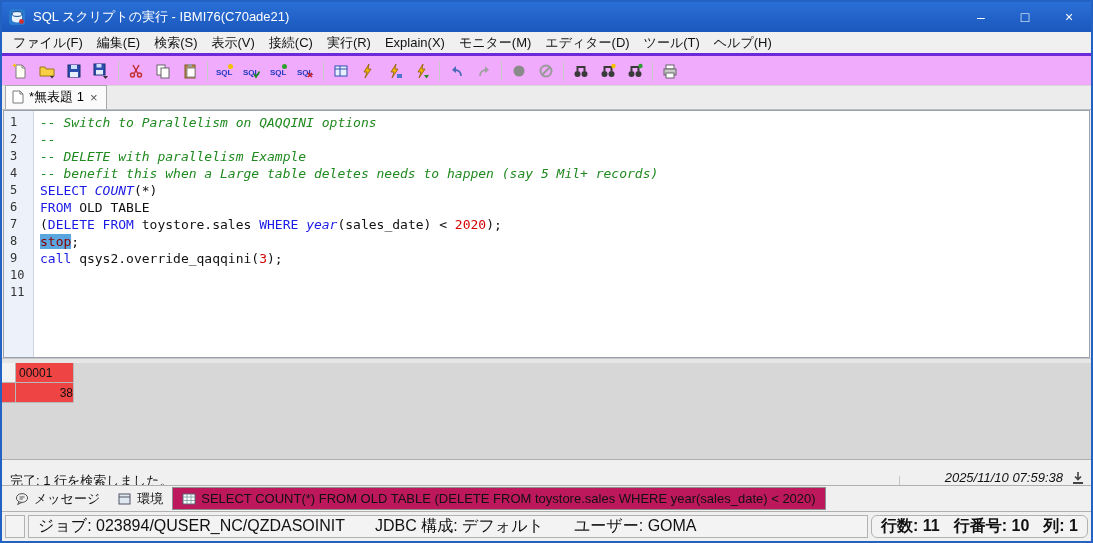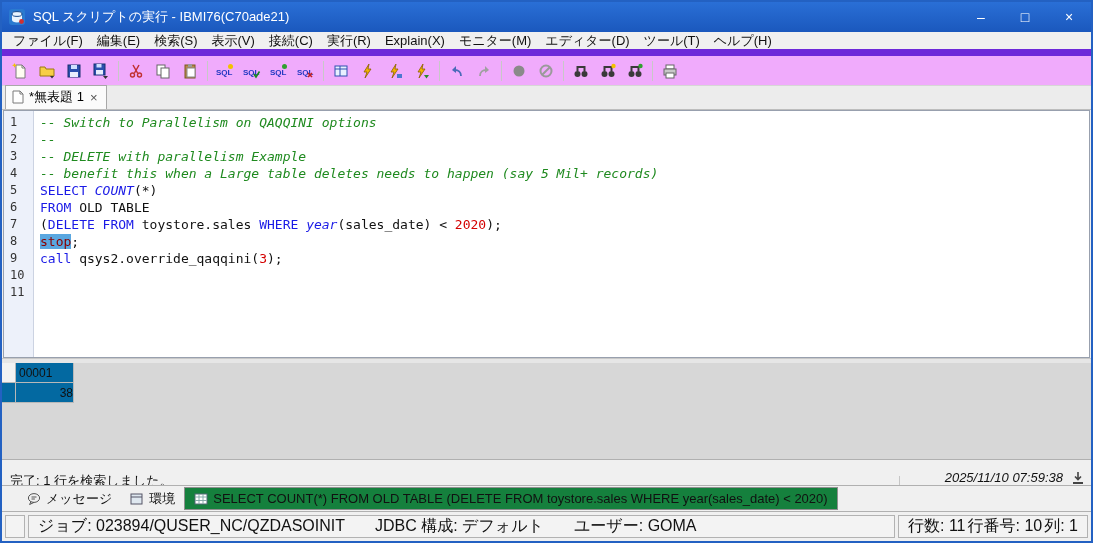--- a/index.html
+++ b/index.html
@@ -6,21 +6,21 @@
   html,body { width:1093px; height:543px; font-family:"Liberation Sans", sans-serif; background:#fff; }
   .window { width:1093px; height:543px; border:2px solid #2361c2; display:flex; flex-direction:column; background:#f0f0f0; overflow:hidden; }
 
   
   .titlebar { height:30px; background:linear-gradient(#2a6fd6,#1b58bd); display:flex; align-items:center; color:#fff; flex:0 0 auto; }
   .titlebar .app-icon { margin:0 7px 0 6px; display:flex; }
   .titlebar .title { font-size:13px; flex:1; white-space:nowrap; overflow:hidden; }
   .win-btn { width:44px; height:30px; display:flex; align-items:center; justify-content:center; font-size:14px; color:#fff; cursor:default; }
 
   
-  .menubar { height:24px; background:#f0f0f0; display:flex; align-items:center; font-size:13px; padding-left:4px; border-bottom:7px solid #6d28d9; flex:0 0 auto; }
+  .menubar { height:24px; background:#f0f0f0; display:flex; align-items:center; font-size:13px; padding-left:4px; border-bottom:3px solid #6d28d9; flex:0 0 auto; }
   .menu-item { padding:2px 7px; color:#111; white-space:nowrap; }
 
   
   .toolbar { height:30px; display:flex; align-items:center; padding-left:5px; gap:1px; background:#f0abfc; border-bottom:1px solid #d6d6d6; flex:0 0 auto; }
   .tb { width:26px; height:24px; display:flex; align-items:center; justify-content:center; background:transparent; border:none; }
   .sep { width:1px; height:20px; background:#c8c8c8; margin:0 3px; }
 
   
   .tabstrip { height:24px; background:#ececec; display:flex; align-items:flex-end; padding-left:3px; border-bottom:1px solid #bdbdbd; flex:0 0 auto; }
   .etab { background:#fbfbfb; border:1px solid #a8a8a8; border-bottom:none; padding:2px 7px 3px 6px; display:flex; align-items:center; gap:5px; font-size:13px; }
@@ -38,40 +38,40 @@
   .seg-str { color:#cc2a00; }
   .seg-fn  { color:#1a1ae6; font-style:italic; }
   .seg-pl  { color:#111; }
   .seg-sel { color:#8a0000; background:#5aa7e0; }
 
   .splitter { height:5px; background:#e6e6e6; border-top:1px solid #c8c8c8; flex:0 0 auto; }
 
   
   .results { height:96px; background:#d7d7d7; flex:0 0 auto; overflow:hidden; }
   .grid { display:grid; grid-template-columns:14px 58px; grid-auto-rows:20px; width:73px; }
-  .gcell { border-right:1px solid #b8b8b8; border-bottom:1px solid #b8b8b8; background:#0369a1; font-size:12px; color:#111; display:flex; align-items:center; }
+  .gcell { border-right:1px solid #b8b8b8; border-bottom:1px solid #b8b8b8; background:#ef4444; font-size:12px; color:#111; display:flex; align-items:center; }
   .gcorner { background:#f2f2f2; }
   .ghead { padding-left:3px; }
   .gval { justify-content:flex-end; padding-right:0; }
 
   
   .statusline { height:26px; background:#f0f0f0; border-top:1px solid #b0b0b0; display:flex; align-items:center; padding:16px 6px 0 8px; font-size:13px; color:#111; flex:0 0 auto; }
   .statusline .right { margin-left:auto; display:flex; align-items:flex-end; gap:8px; border-left:1px solid #c6c6c6; padding-left:12px; height:100%; width:186px; justify-content:flex-end;font-style:italic; }
 
   
-  .btabs { height:26px; background:#f0f0f0; border-top:1px solid #b0b0b0; display:flex; align-items:center; padding-left:16px; font-size:13px; flex:0 0 auto; }
+  .btabs { height:26px; background:#f0f0f0; border-top:1px solid #b0b0b0; display:flex; align-items:center; padding-left:4px; font-size:13px; flex:0 0 auto; }
   .btab { display:flex; align-items:center; gap:5px; padding:3px 9px; color:#111; white-space:nowrap; }
-  .btab.active { border:1px solid #8f8f8f; background:#15803d; }
+  .btab.active { border:1px solid #8f8f8f; background:#be185d; }
 
   
   .statusbar { height:30px; background:#f0f0f0; border-top:1px solid #b0b0b0; display:flex; gap:3px; padding:3px 3px; font-size:16px; flex:0 0 auto; }
   .sb-cell { border:1px solid #b2b2b2; background:#f3f3f3; display:flex; align-items:center; padding:0 9px; color:#111; white-space:nowrap; }
   .sb-first { width:20px; padding:0; }
   .sb-main { flex:1; gap:30px; }
-  .sb-right { gap:2px; font-weight:normal; }
+  .sb-right { gap:14px; font-weight:bold;border-radius:6px; }
 </style>
 </head>
 <body>
 
 <div class="window">
 
   <div class="titlebar">
     <span class="app-icon">
       <svg width="18" height="18" viewBox="0 0 18 18">
           <rect x="1" y="1" width="16" height="16" rx="3" fill="#2a7ad0"></rect>

